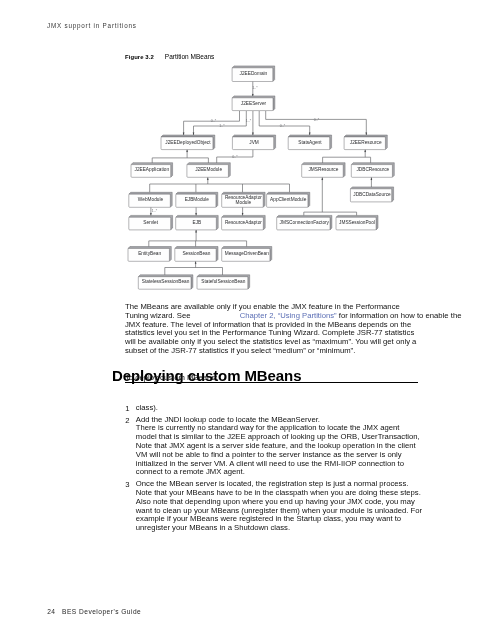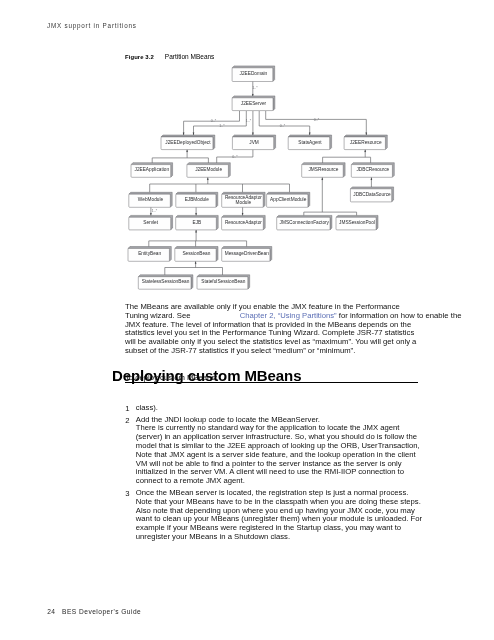--- a/index.html
+++ b/index.html
@@ -325,21 +325,20 @@
 
   <div class="steps">
       <div class="step">
         <span class="n">1</span>
         <div class="ln">class).</div>
       </div>
       <div class="step">
         <span class="n">2</span>
         <div class="ln">Add the JNDI lookup code to locate the MBeanServer.</div>
         <div class="ln">There is currently no standard way for the application to locate the JMX agent</div>
-        <div class="ln">(server) in an application server infrastructure. So, what you should do is follow the</div>
         <div class="ln">model that is similar to the J2EE approach of looking up the ORB, UserTransaction,</div>
         <div class="ln">Note that JMX agent is a server side feature, and the lookup operation in the client</div>
         <div class="ln">VM will not be able to find a pointer to the server instance as the server is only</div>
         <div class="ln">initialized in the server VM. A client will need to use the RMI-IIOP connection to</div>
         <div class="ln">connect to a remote JMX agent.</div>
       </div>
       <div class="step">
         <span class="n">3</span>
         <div class="ln">Once the MBean server is located, the registration step is just a normal process.</div>
         <div class="ln">Note that your MBeans have to be in the classpath when you are doing these steps.</div>

